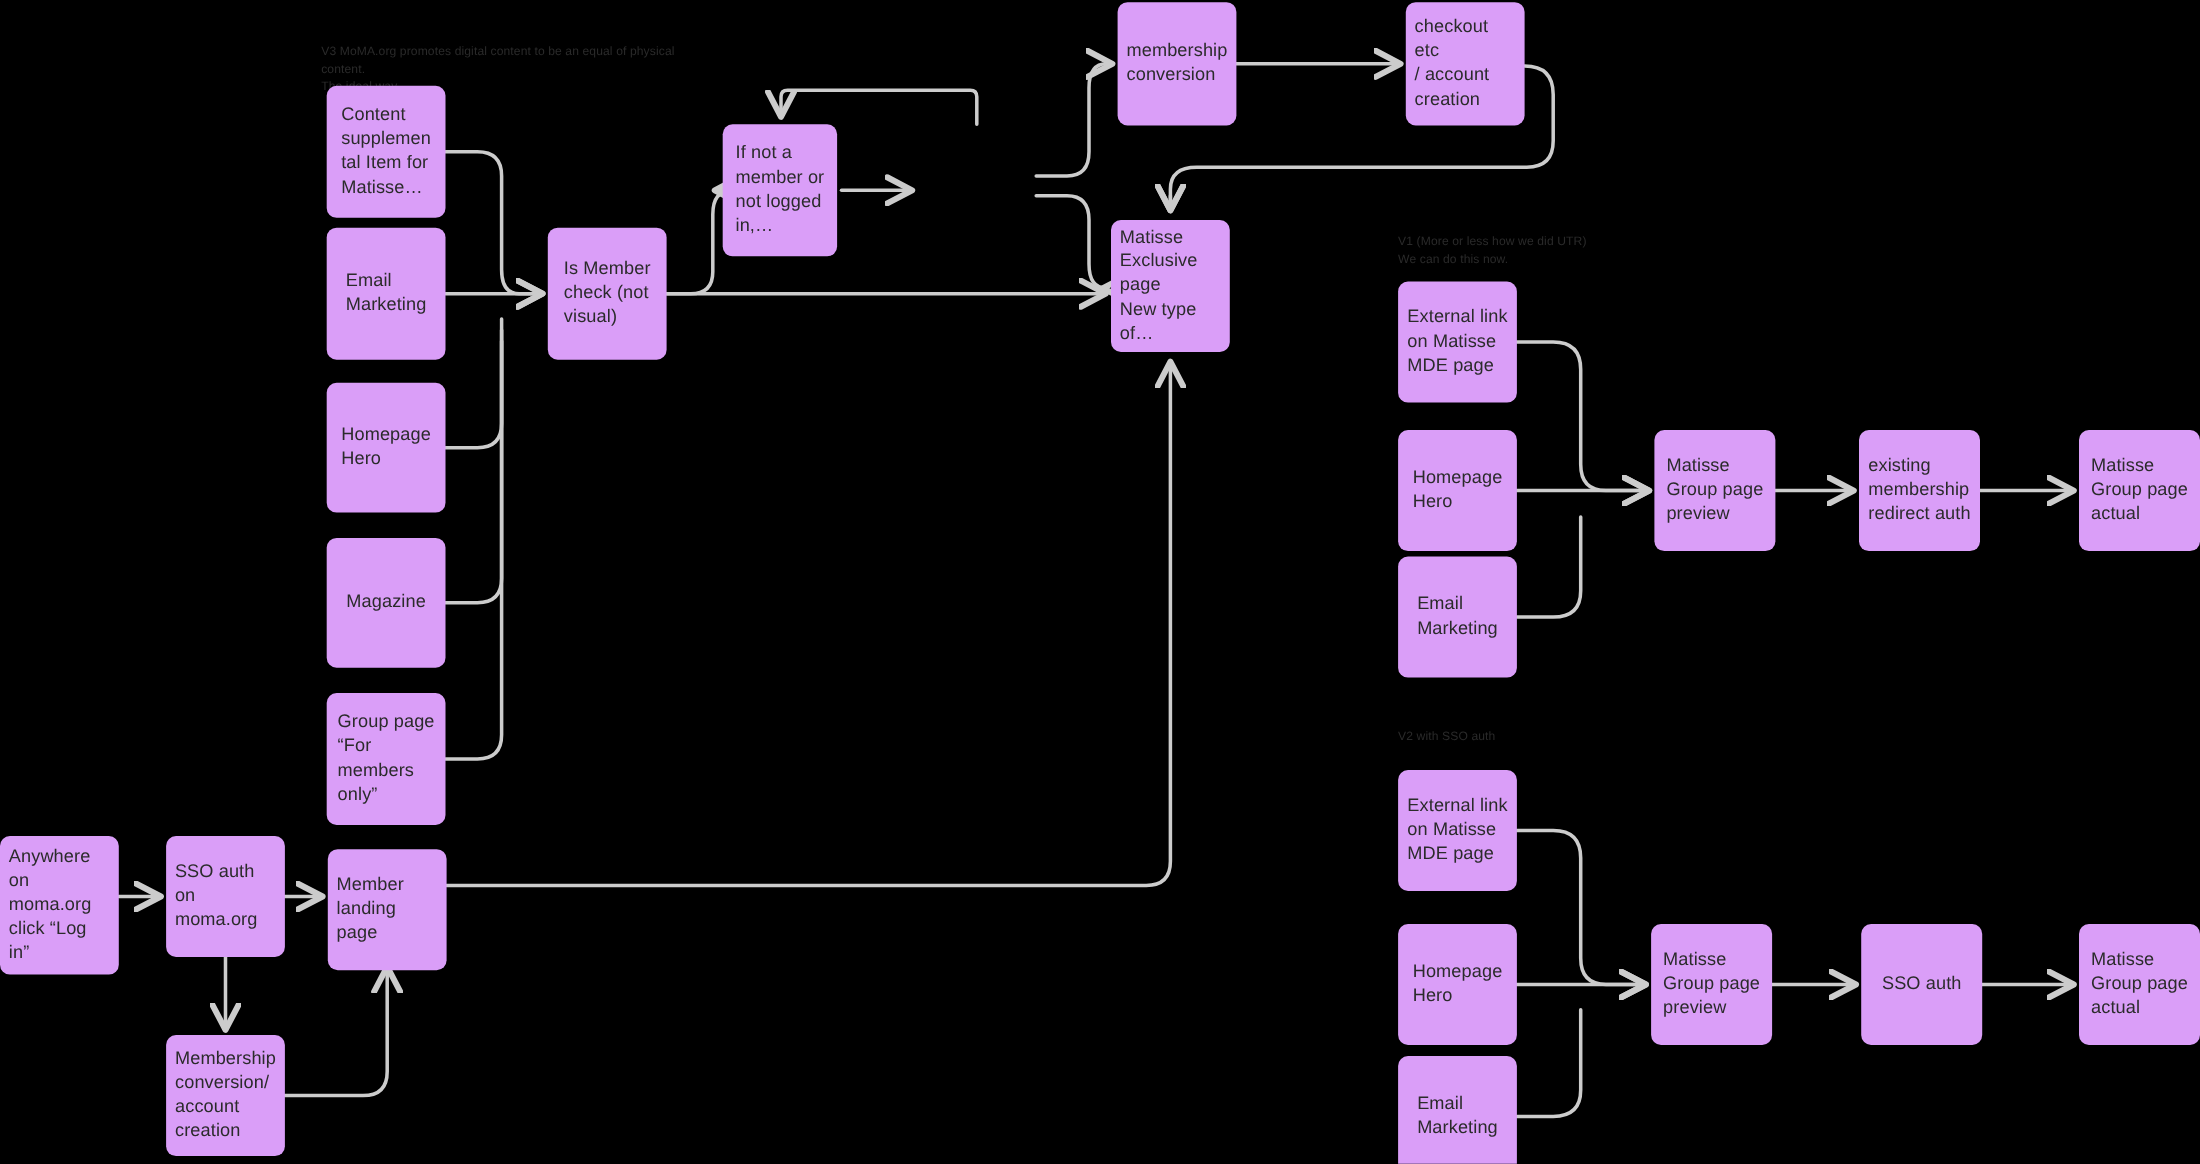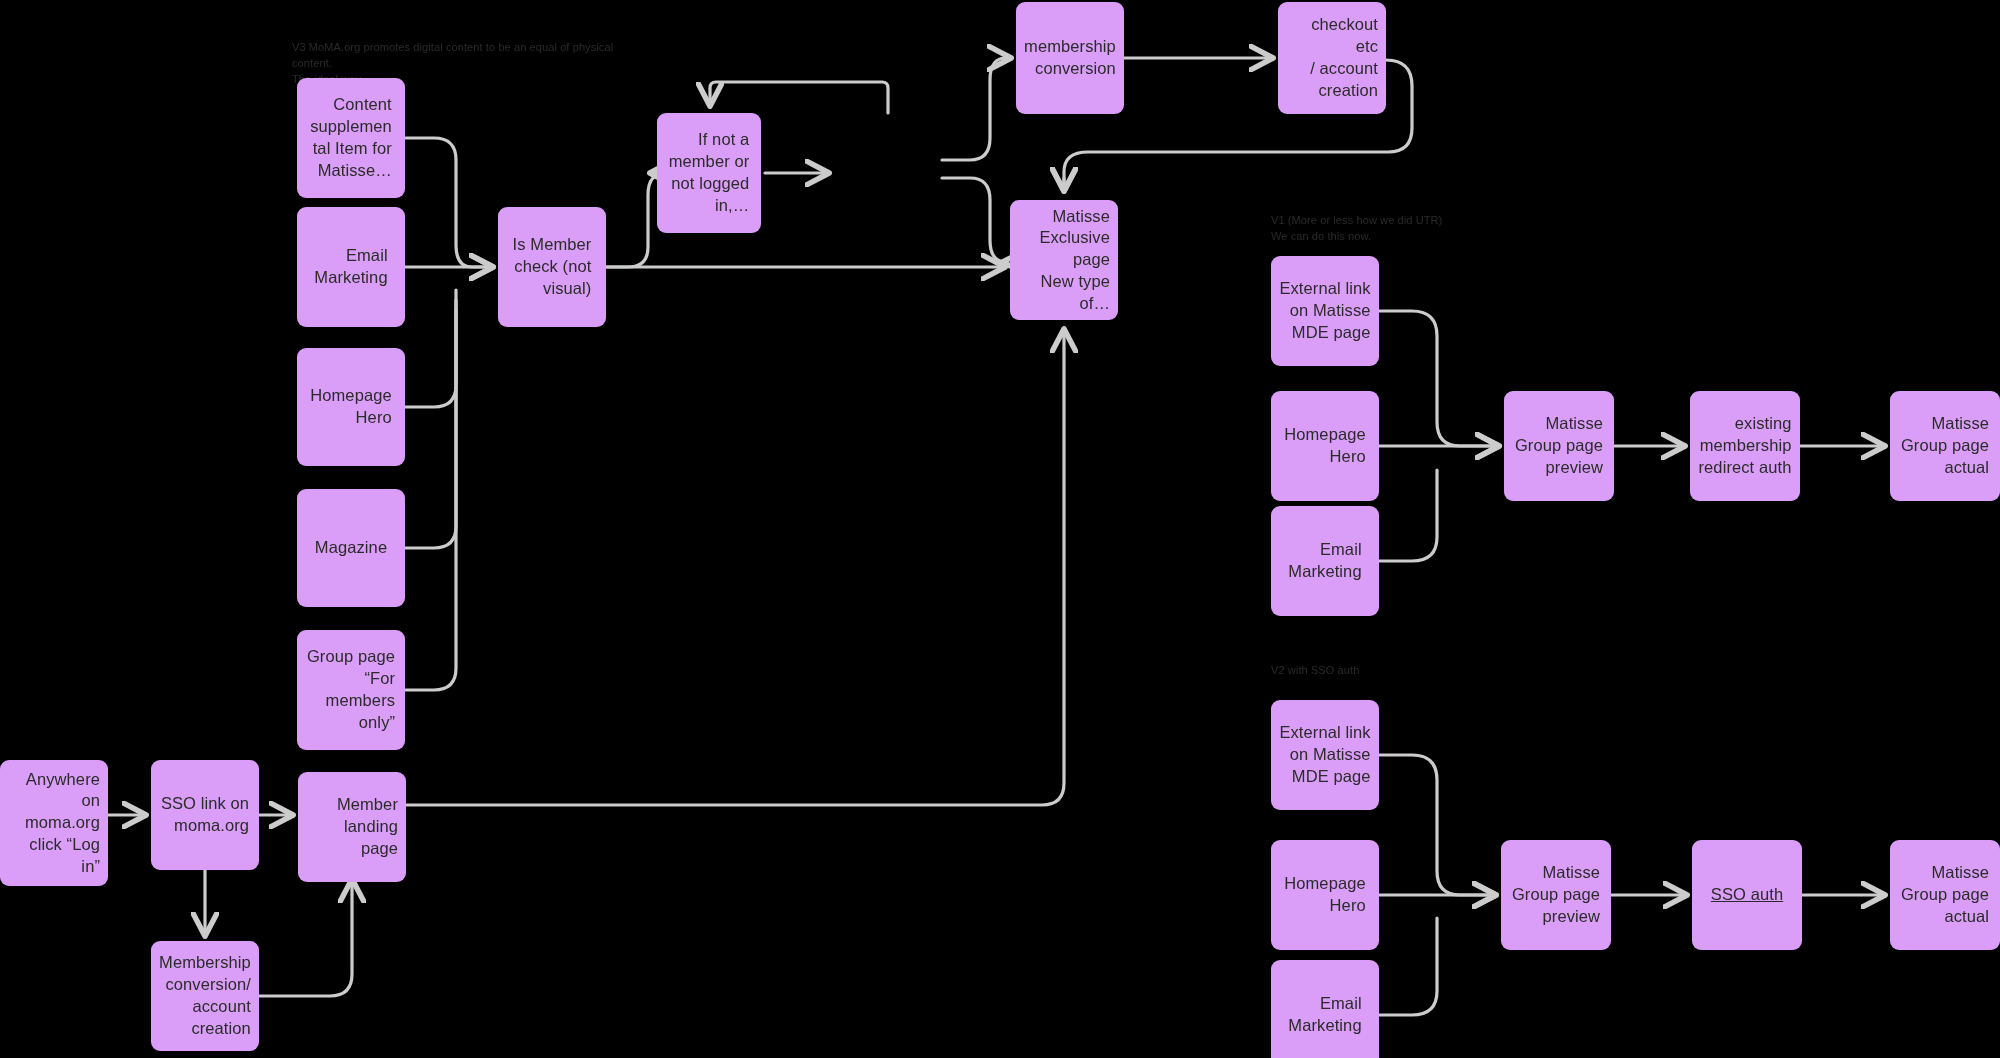--- a/index.html
+++ b/index.html
@@ -9,21 +9,21 @@
     background:#000000;
   }
   #canvas{position:absolute;left:0;top:0;width:2000px;height:1058px;}
   svg.edges{position:absolute;left:0;top:0;width:2000px;height:1058px;pointer-events:none;}
   .node{
     position:absolute;
     background:#DA9EF8;
     border-radius:9px;
     color:#2b2b2b;
     display:flex;align-items:center;justify-content:center;
-    text-align:right;
+    text-align:left;
     line-height:1.32;
     font-size:16.5px;
     padding:4px 8px;
     box-sizing:border-box;
     white-space:pre-line;
     letter-spacing:0.1px;
   }
   .section-label{
     position:absolute;
     color:#2a2a2a;
@@ -127,21 +127,21 @@
 creation</div>
   <div class="node" style="left:1010px;top:200px;width:108px;height:120px;">Matisse
 Exclusive
 page
 New type of…</div>
 
   <div class="node" style="left:0px;top:760px;width:108px;height:126px;">Anywhere
 on
 moma.org
 click “Log in”</div>
-  <div class="node" style="left:151px;top:760px;width:108px;height:110px;">SSO link on
+  <div class="node" style="left:151px;top:760px;width:108px;height:110px;">SSO auth on
 moma.org</div>
   <div class="node" style="left:298px;top:760px;width:108px;height:110px;margin-top:12px;">Member
 landing page</div>
   <div class="node" style="left:151px;top:941px;width:108px;height:110px;">Membership
 conversion/
 account
 creation</div>
 
   <div class="node" style="left:1271px;top:256px;width:108px;height:110px;">External link
 on Matisse
@@ -163,18 +163,18 @@
   <div class="node" style="left:1271px;top:700px;width:108px;height:110px;">External link
 on Matisse
 MDE page</div>
   <div class="node" style="left:1271px;top:840px;width:108px;height:110px;">Homepage
 Hero</div>
   <div class="node" style="left:1271px;top:960px;width:108px;height:110px;">Email
 Marketing</div>
   <div class="node" style="left:1501px;top:840px;width:110px;height:110px;">Matisse
 Group page
 preview</div>
-  <div class="node" style="left:1692px;top:840px;width:110px;height:110px;text-decoration:underline;">SSO auth</div>
+  <div class="node" style="left:1692px;top:840px;width:110px;height:110px;">SSO auth</div>
   <div class="node" style="left:1890px;top:840px;width:110px;height:110px;">Matisse
 Group page
 actual</div>
 
 </div>
 
 </body></html>

